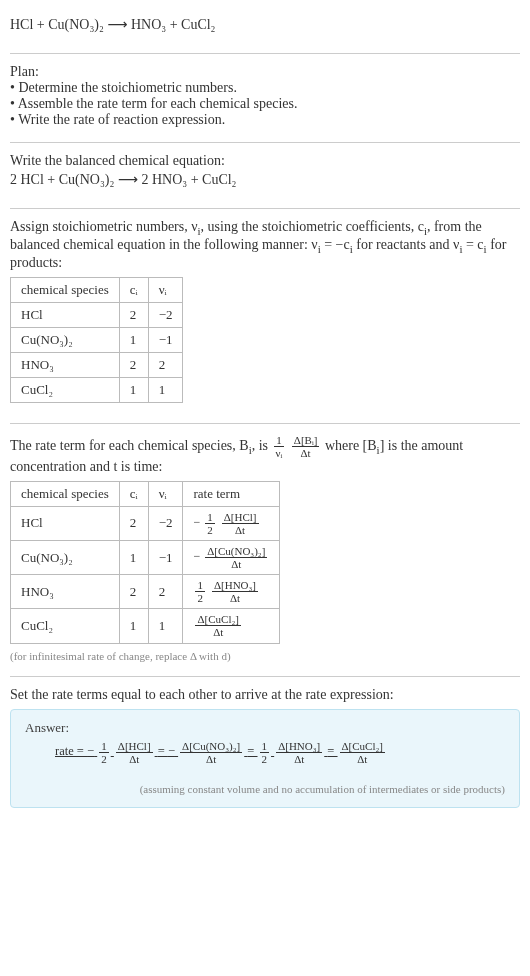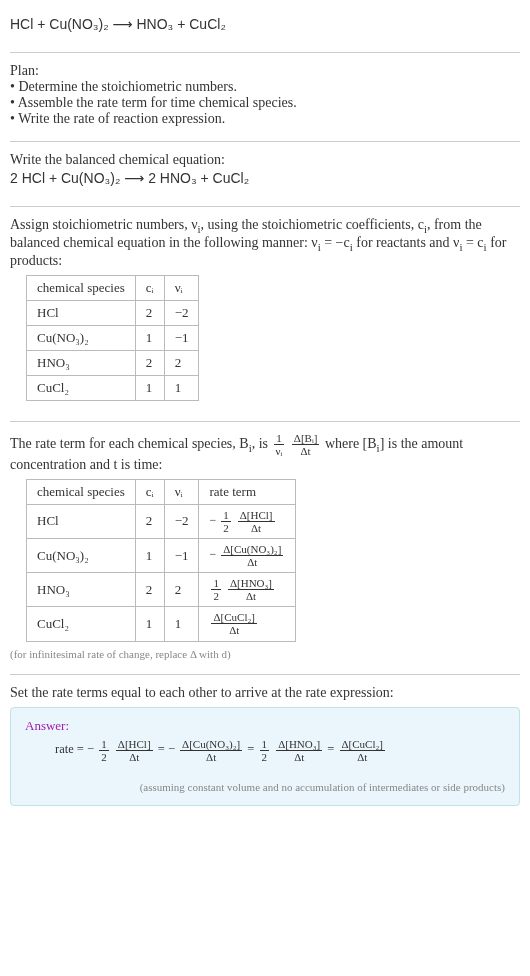--- a/index.html
+++ b/index.html
@@ -14,29 +14,29 @@
   }
   .section {
     padding: 6px 0 10px 0;
   }
   hr.sep {
     border: none;
     border-top: 1px solid #ccc;
     margin: 4px 0;
   }
   .equation {
-    font-family: Liberation Sans, sans-serif;
+    font-family: Liberation Serif, serif;
     padding: 2px 0 6px 0;
   }
   sub { font-size: 11px; vertical-align: sub; }
   .bullets { padding-left: 0; }
   .bullets div::before { content: "• "; }
   table {
     border-collapse: collapse;
-    margin: 6px 16px;
+    margin: 6px 0;
   }
   th, td {
     border: 1px solid #bbb;
     padding: 4px 10px;
     text-align: left;
     font-weight: normal;
     font-family: Georgia, serif;
     font-size: 13px;
   }
   th { background: #fff; }
@@ -54,26 +54,27 @@
     font-size: 11px;
     color: #888;
   }
   .answer-box {
     background: #eaf6fb;
     border: 1px solid #bde2f0;
     border-radius: 4px;
     padding: 10px 14px 12px 14px;
     margin-top: 6px;
   }
-  .answer-label { color: #a21caf; font-size: 13px; margin-bottom: 4px; }
+  .answer-label { color: #404040; font-size: 13px; margin-bottom: 4px; }
   .answer-rate {
     font-size: 12.5px;
     text-align: left;
     padding-left: 30px;
     white-space: nowrap;
+    text-decoration: underline;
   }
   .answer-note {
     color: #888;
     font-size: 11px;
     text-align: right;
     margin-top: 18px;
   }
   .rate-cell { white-space: nowrap; font-size: 12px; }
 </style>
 </head>
@@ -81,21 +82,21 @@
 
 <div class="section">
   <div class="equation">HCl + Cu(NO₃)₂  ⟶  HNO₃ + CuCl₂</div>
 </div>
 <hr class="sep">
 
 <div class="section">
   <div>Plan:</div>
   <div class="bullets">
     <div>Determine the stoichiometric numbers.</div>
-    <div>Assemble the rate term for time chemical species.</div>
+    <div>Assemble the rate term for each chemical species.</div>
     <div>Write the rate of reaction expression.</div>
   </div>
 </div>
 <hr class="sep">
 
 <div class="section">
   <div>Write the balanced chemical equation:</div>
   <div class="equation">2 HCl + Cu(NO₃)₂  ⟶  2 HNO₃ + CuCl₂</div>
 </div>
 <hr class="sep">

